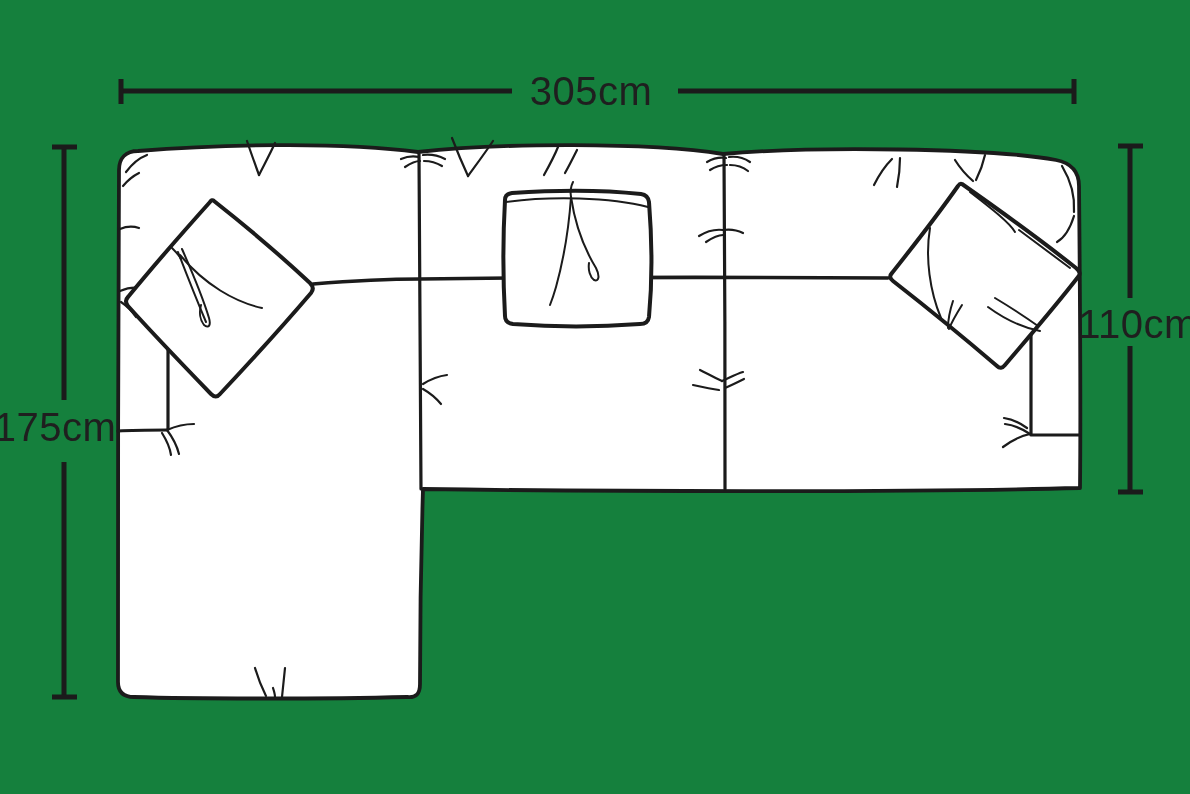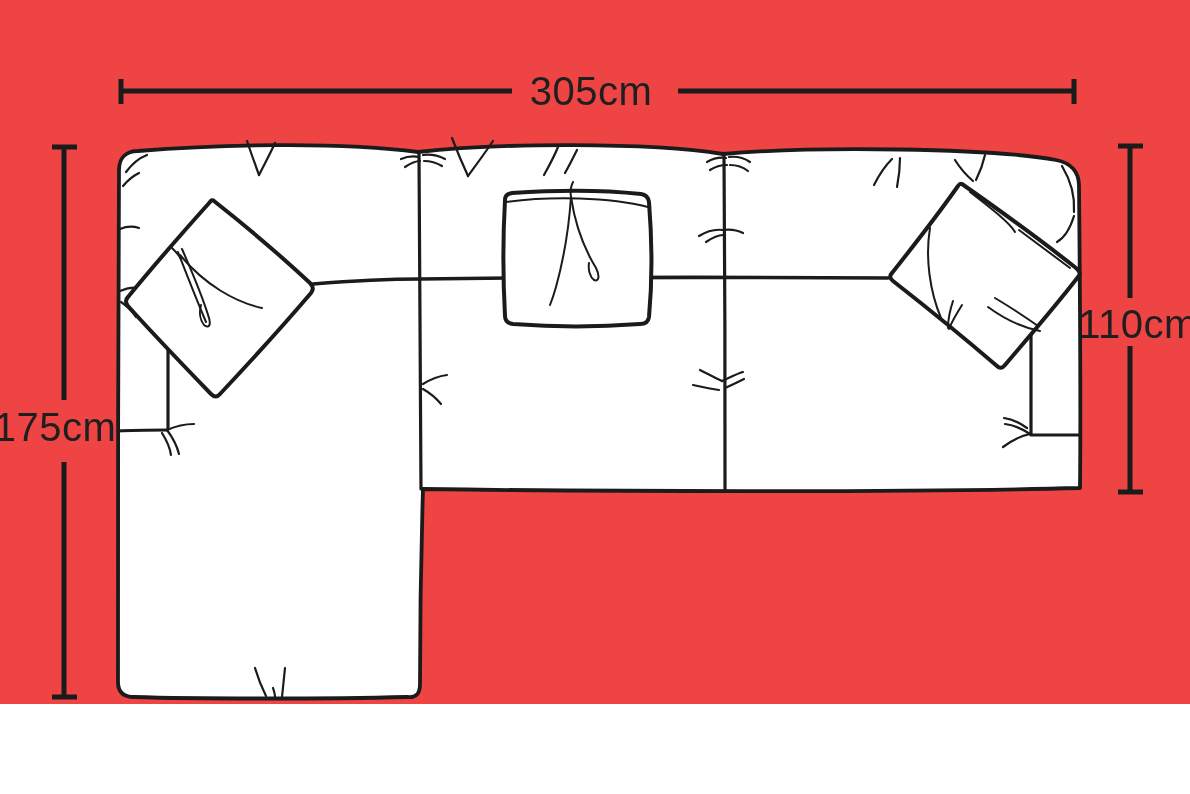--- a/index.html
+++ b/index.html
@@ -7,22 +7,22 @@
     padding: 0;
     background: #ffffff;
     width: 1190px;
     height: 794px;
     overflow: hidden;
     font-family: "Liberation Sans", sans-serif;
   }
   .stage {
     position: relative;
     width: 1190px;
-    height: 704px;
-    background: #ef4444;
+    height: 794px;
+    background: #15803d;
   }
   svg { display: block; }
   .dim-text {
     font-family: "Liberation Sans", sans-serif;
     font-size: 40px;
     fill: #1f1f1f;
     letter-spacing: 0.5px;
   }
 </style>
 </head>

